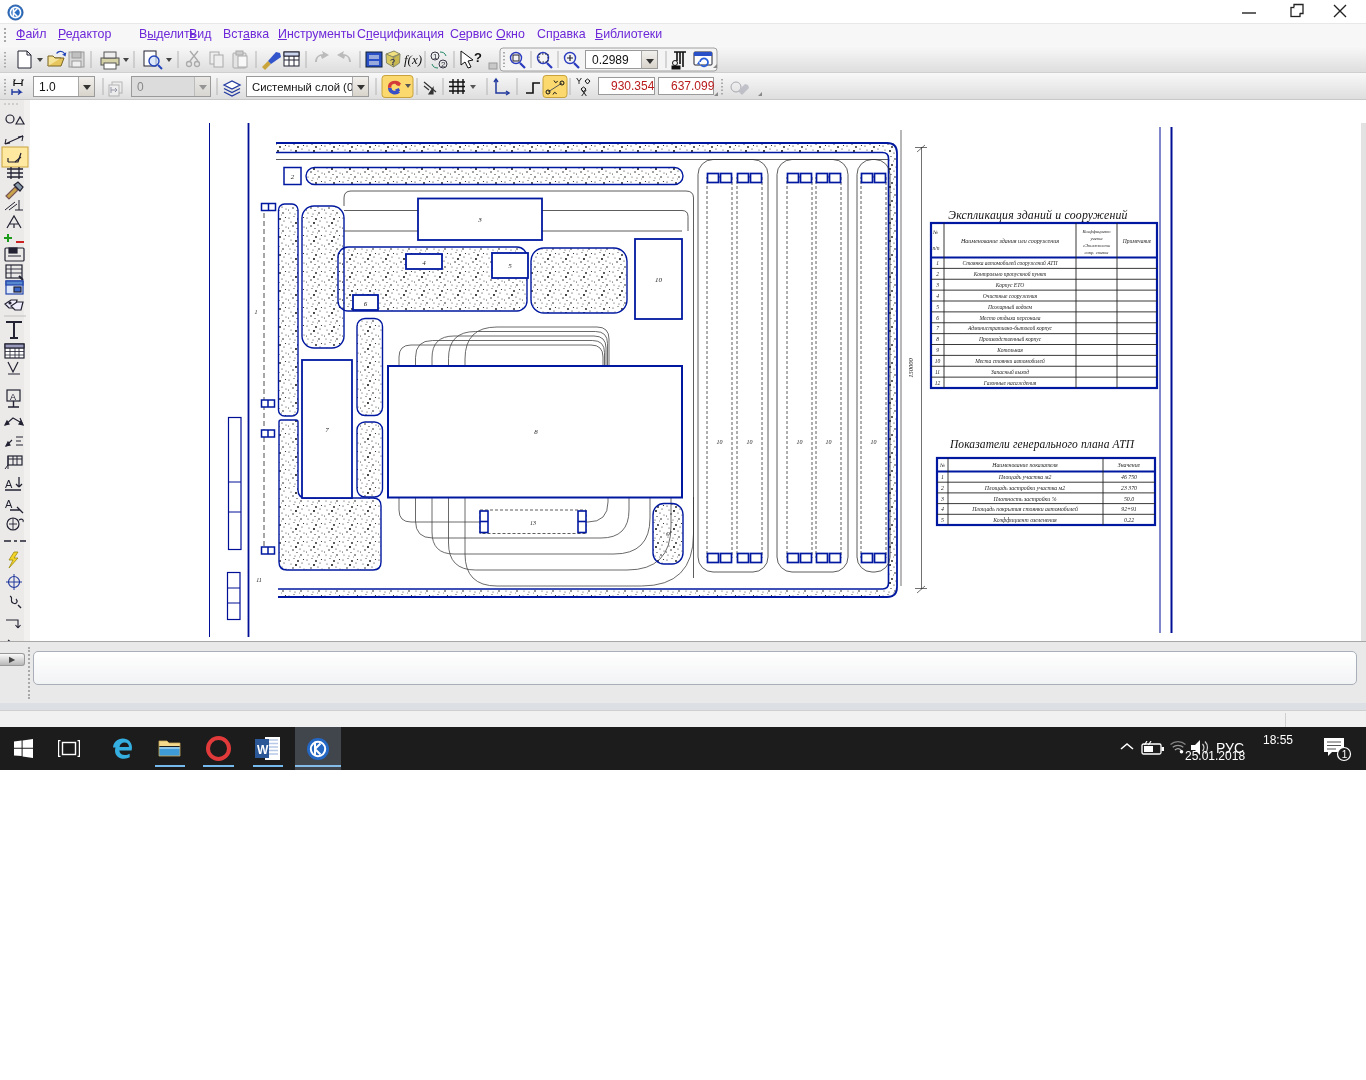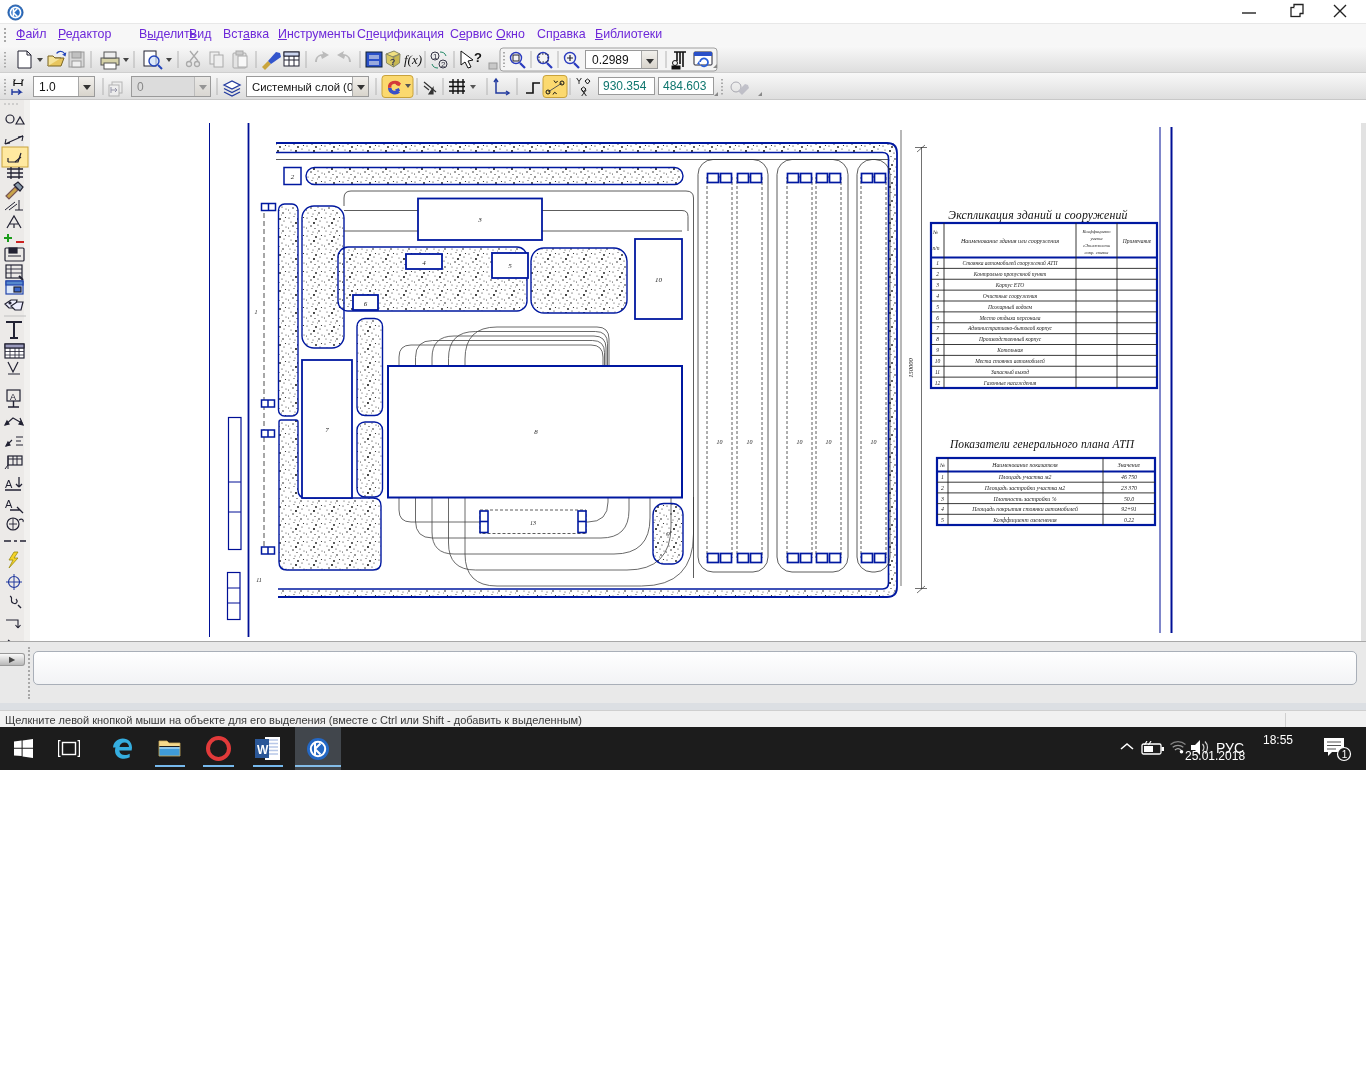--- a/index.html
+++ b/index.html
@@ -12,21 +12,21 @@
 #menubar>span{position:absolute;top:3px}
 
 #tb1{position:absolute;left:0;top:46px;width:1366px;height:27px;background:linear-gradient(#f8f8f8,#dedede);border-bottom:1px solid #cfcfcf}
 #tb2{position:absolute;left:0;top:73px;width:1366px;height:27px;background:linear-gradient(#f8f8f8,#dedede);border-bottom:1px solid #c8c8c8}
 .grip{position:absolute;width:3px;border-left:2px dotted #a8a8a8}
 .vsep{position:absolute;width:1px;background:#b4b4b4}
 .combo{position:absolute;background:#fff;border:1px solid #9a9a9a;font-size:12px;color:#111}
 .combo .dd{position:absolute;right:0;top:0;bottom:0;width:16px;background:linear-gradient(#f2f0ec,#d8d4cc);border-left:1px solid #a8a8a8}
 .dd svg{position:absolute;left:2px;top:4px}
 .combo.gray{background:#dcdcdc;color:#888}
-.num{position:absolute;background:#fff;border:1px solid #9a9a9a;font-size:12px;color:#0f766e;text-align:left;padding-left:4px}
+.num{position:absolute;background:#fff;border:1px solid #9a9a9a;font-size:12px;color:#b91c1c;text-align:left;padding-left:12px}
 
 #tabbar{position:absolute;left:0;top:100px;width:1366px;height:23px;background:linear-gradient(#e9eef6,#cdd9ea);border-bottom:1px solid #96a7c0}
 #tab1{position:absolute;left:36px;top:2px;width:370px;height:21px;background:linear-gradient(#ffffff,#f0f4fa);border:1px solid #5a7bb0;border-bottom:none;border-radius:4px 4px 0 0;transform:skewX(-14deg)}
 #tabtxt{position:absolute;left:79px;top:5px;font-size:11.8px;font-weight:bold;color:#111;white-space:nowrap;letter-spacing:-0.1px}
 
 #leftpanel{position:absolute;left:0;top:100px;width:30px;height:550px;background:#eceae8;border-right:1px solid #c4c2c0}
 
 #canvas{position:absolute;left:30px;top:123px;width:1336px;height:518px;background:#ffffff}
 
 #proppanel{position:absolute;left:0;top:641px;width:1366px;height:62px;background:#e9e9e9;border-top:1px solid #a8a8a8}
@@ -280,21 +280,21 @@
       </div>
 <div class="combo" style="left:246px;top:3px;width:123px;height:21px">
         <span style="position:absolute;left:5px;top:4px;font-size:11.3px">Системный слой (0)</span>
         <span class="dd">
           <svg width="12" height="12" viewBox="0 0 12 12">
             <path d="M2 4l4 5 4-5z" fill="#333"></path>
           </svg>
         </span>
       </div>
 <div class="num" style="left:598px;top:4px;width:57px;height:18px;line-height:17px">930.354</div>
-<div class="num" style="left:658px;top:4px;width:56px;height:18px;line-height:17px">484.603</div>
+<div class="num" style="left:658px;top:4px;width:56px;height:18px;line-height:17px">637.099</div>
 <svg class="abs" style="left:714px;top:0" width="60" height="27" viewBox="0 0 60 27">
         <path d="M0 23l4-4v4z" fill="#888"></path>
         <path d="M8 6v16" stroke="#aaa" stroke-width="2" stroke-dasharray="1.5 2"></path>
         <g opacity=".5">
           <circle cx="22" cy="14" r="5" fill="none" stroke="#667"></circle>
           <path d="M24 18l7-7 3 1 1 3-7 7z" fill="#99a"></path>
         </g>
         <path d="M44 23l4-4v4z" fill="#888"></path>
       </svg>
 </div>
@@ -641,21 +641,20 @@
         </g>
 </svg>
 </div>
 <div id="proppanel">
       <div id="handle">▶</div>
       <div class="grip" style="left:28px;top:5px;height:52px"></div>
       <div id="propbox"></div>
     </div>
 <div id="gap"></div>
 <div id="statusbar">
-      <div class="abs" style="left:5px;top:3px">Щелкните левой кнопкой мыши на объекте для его выделения (вместе с Ctrl или Shift - добавить к выделенным)</div>
       <div class="vsep" style="left:1285px;top:2px;height:14px;background:#d0d0d0"></div>
     </div>
 <div id="taskbar">
 <div class="abs" style="left:295px;top:0;width:46px;height:43px;background:#41464c"></div>
 <svg class="abs" style="left:14px;top:12px" width="19" height="19" viewBox="0 0 19 19">
         <path d="M0 2.6L7.6 1.5v7.2H0zM8.6 1.4L19 0v8.7H8.6zM0 9.8h7.6v7.2L0 16.4zM8.6 9.8H19V19L8.6 17.6z" fill="#fff"></path>
       </svg>
 <svg class="abs" style="left:58px;top:13px" width="22" height="17" viewBox="0 0 22 17">
         <rect x="4.5" y="2.5" width="13" height="12" fill="none" stroke="#fff" stroke-width="1.4"></rect>
         <path d="M2.5 0.5h-2v16h2M19.5 0.5h2v16h-2" stroke="#fff" stroke-width="1.4" fill="none"></path>

